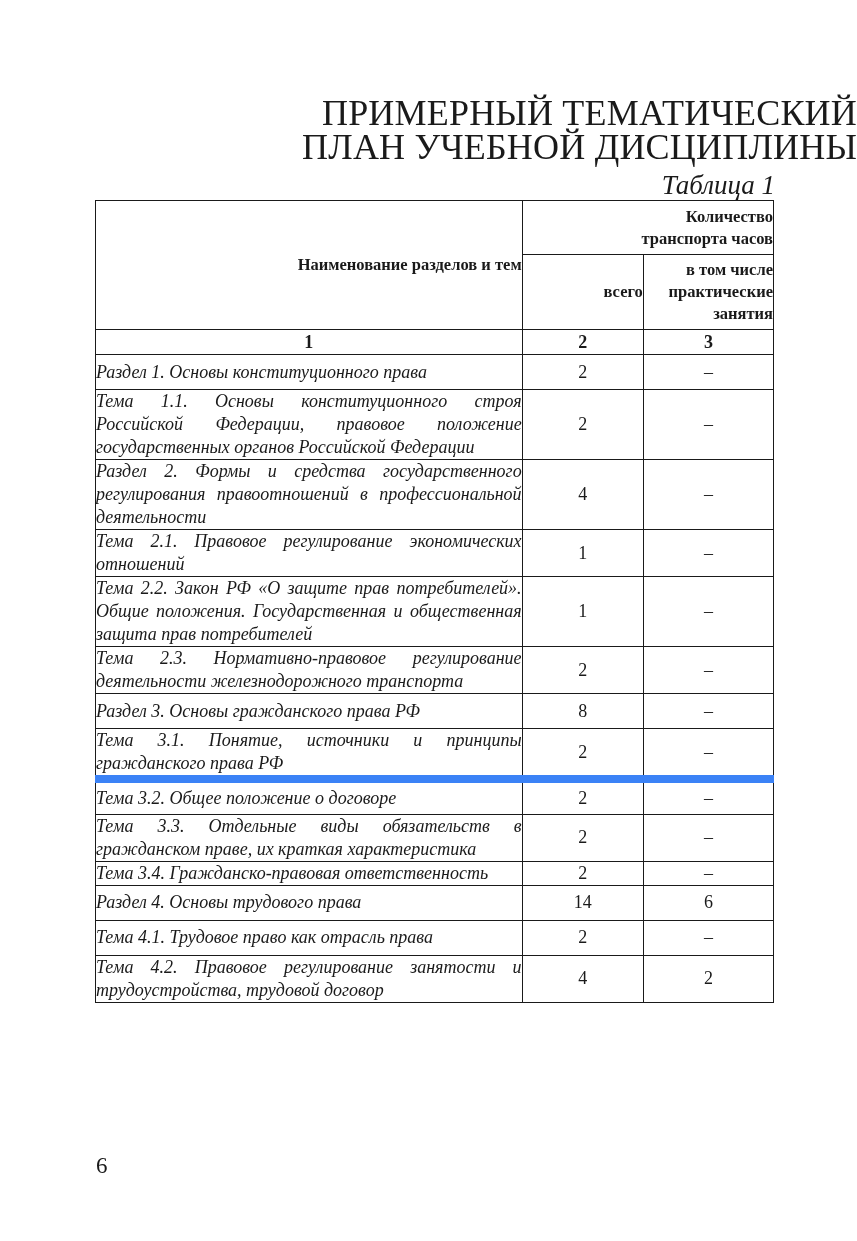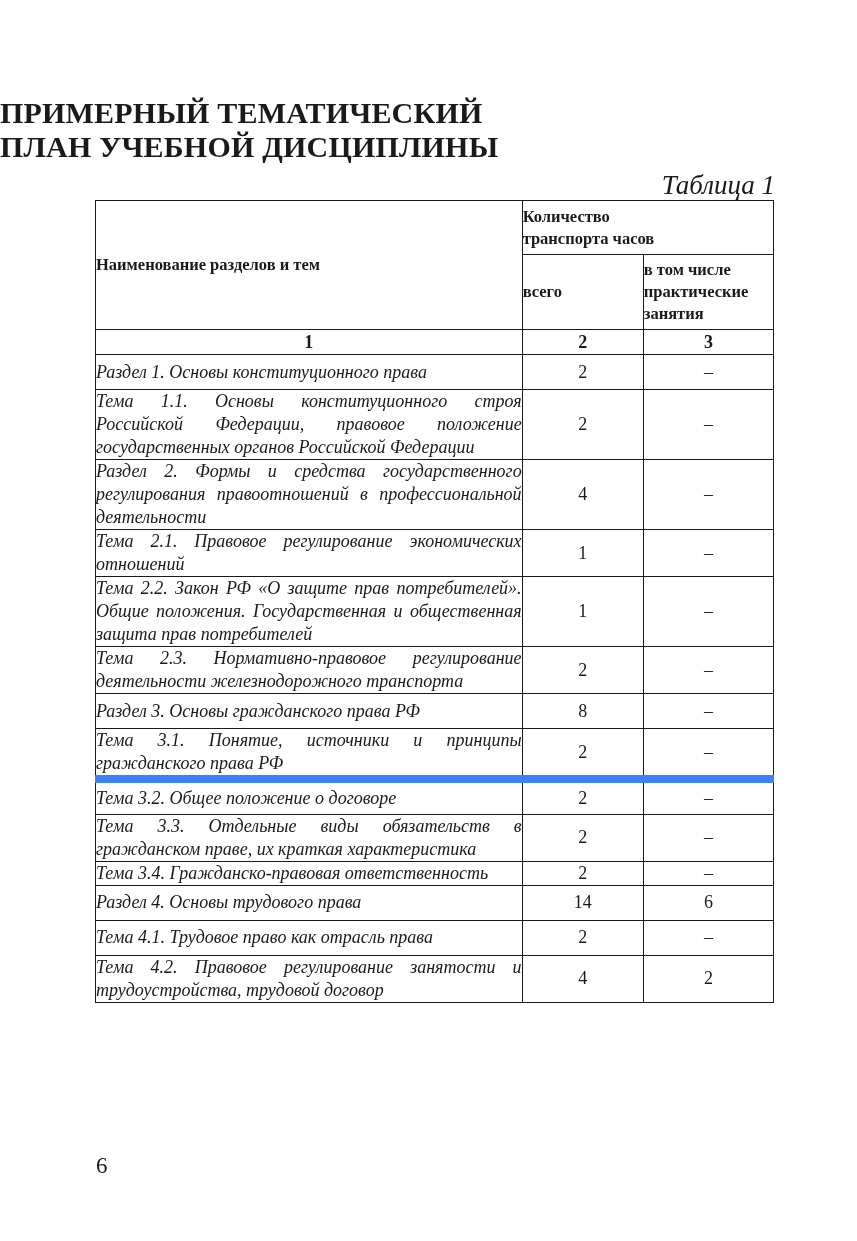--- a/index.html
+++ b/index.html
@@ -1,24 +1,24 @@
 <!DOCTYPE html>
 <html><head>
 <meta charset="utf-8">
 <style>
   html, body { margin: 0; padding: 0; background: #ffffff; }
   body { width: 857px; height: 1241px; position: relative; overflow: hidden;
          font-family: "Liberation Serif", "DejaVu Serif", serif; color: #1a1a1a; }
-  .title { position: absolute; left: 0; width: 857px; top: 96px; text-align: left;
-           font-weight: bold; font-size: 30px; line-height: 34px; letter-spacing: 0.2px; }
+  .title { position: absolute; left: 0; width: 857px; top: 96px; text-align: right;
+           font-weight: normal; font-size: 36px; line-height: 34px; letter-spacing: 0.2px; }
   .caption { position: absolute; right: 82px; top: 170px; font-style: italic; font-size: 27px; }
   table.plan { position: absolute; left: 95px; top: 200px; width: 679px;
                border-collapse: collapse; font-size: 18px; line-height: 23px; }
   table.plan td, table.plan th { border: 1px solid #1a1a1a; padding: 0; }
-  th { font-weight: bold; font-size: 16.5px; line-height: 22px; text-align: left; vertical-align: middle; }
+  th { font-weight: bold; font-size: 16.5px; line-height: 22px; text-align: right; vertical-align: middle; }
   .c1 { width: 426px; }
   .c2 { width: 121px; }
   .c3 { width: 130px; }
   td.name { text-align: justify; padding: 2px 6px 3px 7px; vertical-align: middle; font-style: italic; }
   td.num { text-align: center; vertical-align: middle; }
   tr.idx td { font-weight: bold; text-align: center; height: 24px; font-size: 18px; }
   tr.thick td { border-top: 8px solid #3b82f6; }
   .page-num { position: absolute; left: 96px; top: 1153px; font-size: 23px; }
 </style>
 </head>

